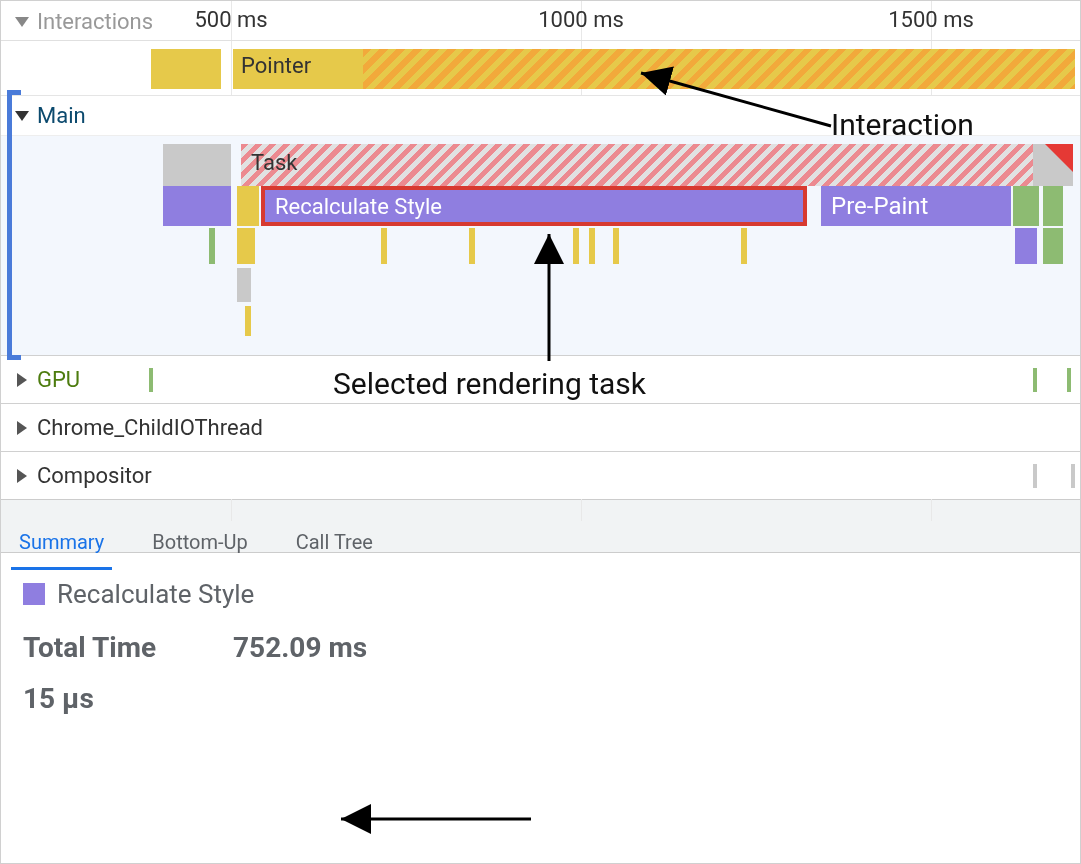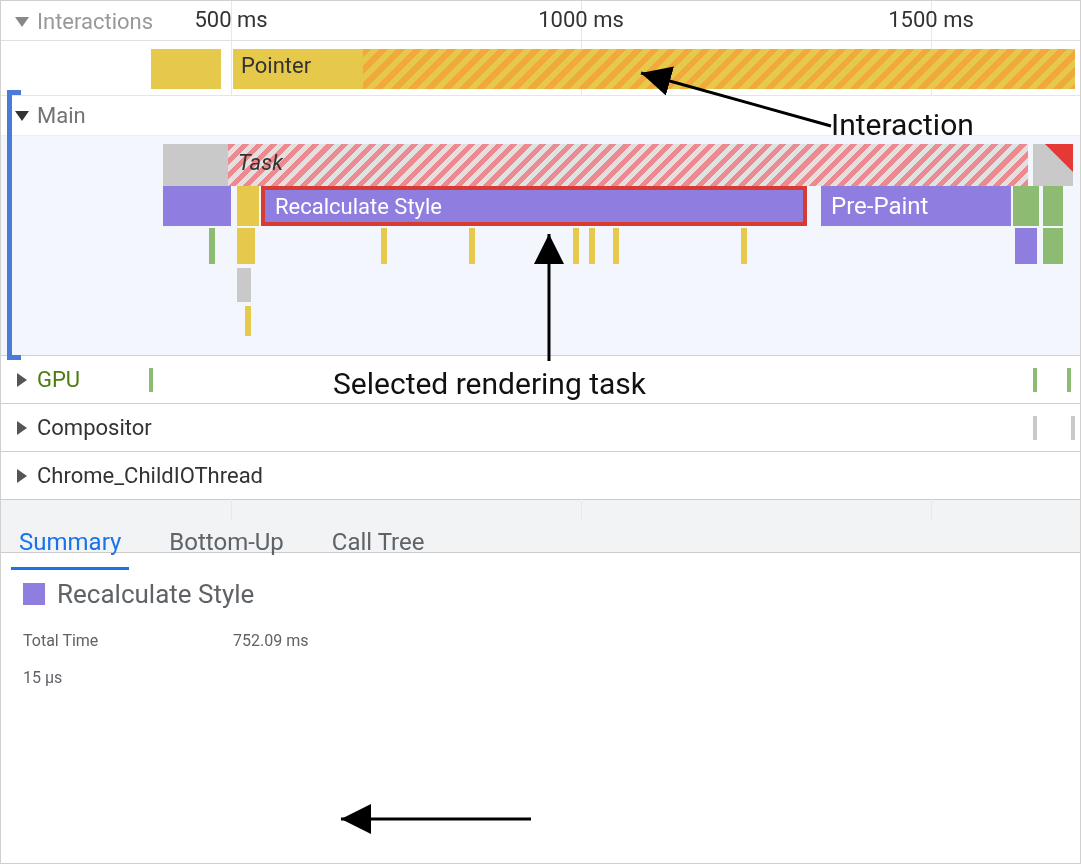--- a/index.html
+++ b/index.html
@@ -62,50 +62,50 @@
   background-image: repeating-linear-gradient(135deg, #f2a93b 0, #f2a93b 6px, #e6c94a 6px, #e6c94a 12px);
 }
 .main-track { position: relative; height: 260px; background: #f3f7fd; border-top: 1px solid #e5e5e5;}
 .main-header { position: absolute; top: 0; left: 0; height: 40px; z-index: 3; background: #fff; border-bottom: 1px solid #eee; display: flex; align-items: center; padding-left: 14px; width: 100%;}
 .blue-bar { position: absolute; left: 6px; top: -6px; height: 270px; width: 5px; background: #4a7bd9; z-index: 5;}
 .blue-bar::before, .blue-bar::after { content:''; position:absolute; left:0; width:14px; height:5px; background:#4a7bd9;}
 .blue-bar::before{top:0;} .blue-bar::after{bottom:0;}
 .row1 { position: absolute; top: 48px; left: 0; right: 0; height: 42px; }
 .gray-bar { position: absolute; background: #c9c9c9; height: 42px; }
 .task-stripe {
-  position: absolute; left: 227px; width: 800px; height: 42px;
+  position: absolute; left: 240px; width: 800px; height: 42px;
   background-image: repeating-linear-gradient(135deg, #ec8a90 0, #ec8a90 5px, #e1e1e1 5px, #e1e1e1 10px);
-  color: #333; font-size: 22px; padding: 6px 10px; font-style: italic;
+  color: #333; font-size: 22px; padding: 6px 10px;
 }
 .task-tri {
   position: absolute; right: 7px; top: 48px;
   width: 0; height: 0; border-left: 28px solid transparent; border-top: 28px solid #e53935;
   z-index: 4;
 }
 .gray-pre { position: absolute; right: 7px; top: 48px; width: 40px; height: 42px; background: #c9c9c9; z-index: 2;}
 .row2 { position: absolute; top: 90px; left: 0; right: 0; height: 44px; }
 .purple { background: #8f7ee0; position: absolute; height: 40px; }
 .green { background: #8dbb72; position: absolute; height: 40px; }
 .yellow2 { background: #e6c94a; position: absolute; height: 40px; }
 .recalc { border: 4px solid #d73a30; color: #fff; font-size: 22px; padding: 4px 10px; }
 .row3 { position: absolute; top: 132px; left: 0; right: 0; height: 40px; }
 .row4 { position: absolute; top: 172px; left: 0; right: 0; height: 40px; }
 .thin { width: 6px; height: 36px; }
 .yellow-thin { background: #e6c94a; width: 6px; position: absolute; }
 .sub-track { height: 48px; border-top: 1px solid #d0d0d0; display: flex; align-items: center; padding-left: 14px; position: relative; background: #fff;}
 .green-tick { position: absolute; width: 4px; height: 24px; background: #8dbb72; top: 12px; }
 .gray-tick { position: absolute; width: 4px; height: 24px; background: #c9c9c9; top: 12px; }
 .tabs { height: 54px; background: #f1f3f4; border-top: 1px solid #ccc; border-bottom: 1px solid #ccc; display: flex; align-items: center; padding-left: 18px; gap: 48px; }
-.tab { color: #5f6368; font-size: 24px; cursor: pointer; height: 54px; display: flex; align-items: center; position: relative; margin-top: 31px;}
+.tab { color: #5f6368; font-size: 20px; cursor: pointer; height: 54px; display: flex; align-items: center; position: relative; margin-top: 31px;}
 .tab.active { color: #1a73e8; }
 .tab.active::after { content:''; position:absolute; bottom:-1px; left:-8px; right:-8px; height:3px; background:#1a73e8;}
 .details { padding: 26px 22px; }
 .detail-title { display: flex; align-items: center; gap: 12px; margin-bottom: 22px;}
 .swatch { width: 22px; height: 22px; background: #8f7ee0;}
-.detail-row { display: flex; margin-bottom: 18px; font-size: 16px; color: #5f6368;}
+.detail-row { display: flex; margin-bottom: 18px; font-size: 28px; color: #5f6368; font-weight: bold;}
 .detail-key { width: 210px; text-align: left; }
 .detail-val { color: #5f6368; }
 .annotation { position: absolute; font-size: 30px; color: #111; z-index: 50; pointer-events: none;}
 .arrow-svg { position: absolute; z-index: 49; pointer-events: none;}
 </style>
 </head>
 <body>
 
 <div class="panel">
 
@@ -127,21 +127,21 @@
       <div class="stub-yellow"></div>
       <div class="pointer-solid">Pointer</div>
       <div class="pointer-stripe"></div>
     </div>
   </div>
 
   <div class="main-track">
     <div class="blue-bar"></div>
     <div class="main-header">
       <span class="arrow" style="border-top-color:#333"></span>
-      <span class="track-label" style="color:#737373">Main</span>
+      <span class="track-label" style="color:#0c4a6e">Main</span>
     </div>
 
     <div class="row1">
       <div class="gray-bar" style="left:162px; width:68px;"></div>
       <div class="task-stripe">Task</div>
     </div>
     <div class="gray-pre"></div>
     <div class="task-tri"></div>
 
     <div class="row2">
@@ -174,28 +174,28 @@
   <div class="sub-track">
     <span class="arrow collapsed"></span>
     <span class="track-label" style="color:#4d7c0f">GPU</span>
     <span class="green-tick" style="left:148px"></span>
     <span class="green-tick" style="left:1032px"></span>
     <span class="green-tick" style="left:1066px"></span>
   </div>
 
   <div class="sub-track">
     <span class="arrow collapsed"></span>
+    <span class="track-label" style="color:#333">Chrome_ChildIOThread</span>
+  </div>
+
+  <div class="sub-track">
+    <span class="arrow collapsed"></span>
     <span class="track-label" style="color:#333">Compositor</span>
     <span class="gray-tick" style="left:1032px"></span>
     <span class="gray-tick" style="left:1070px"></span>
-  </div>
-
-  <div class="sub-track">
-    <span class="arrow collapsed"></span>
-    <span class="track-label" style="color:#333">Chrome_ChildIOThread</span>
   </div>
 
   <div class="tabs">
     <div class="tab active">Summary</div>
     <div class="tab">Bottom-Up</div>
     <div class="tab">Call Tree</div>
   </div>
 
   <div class="details">
     <div class="detail-title">

